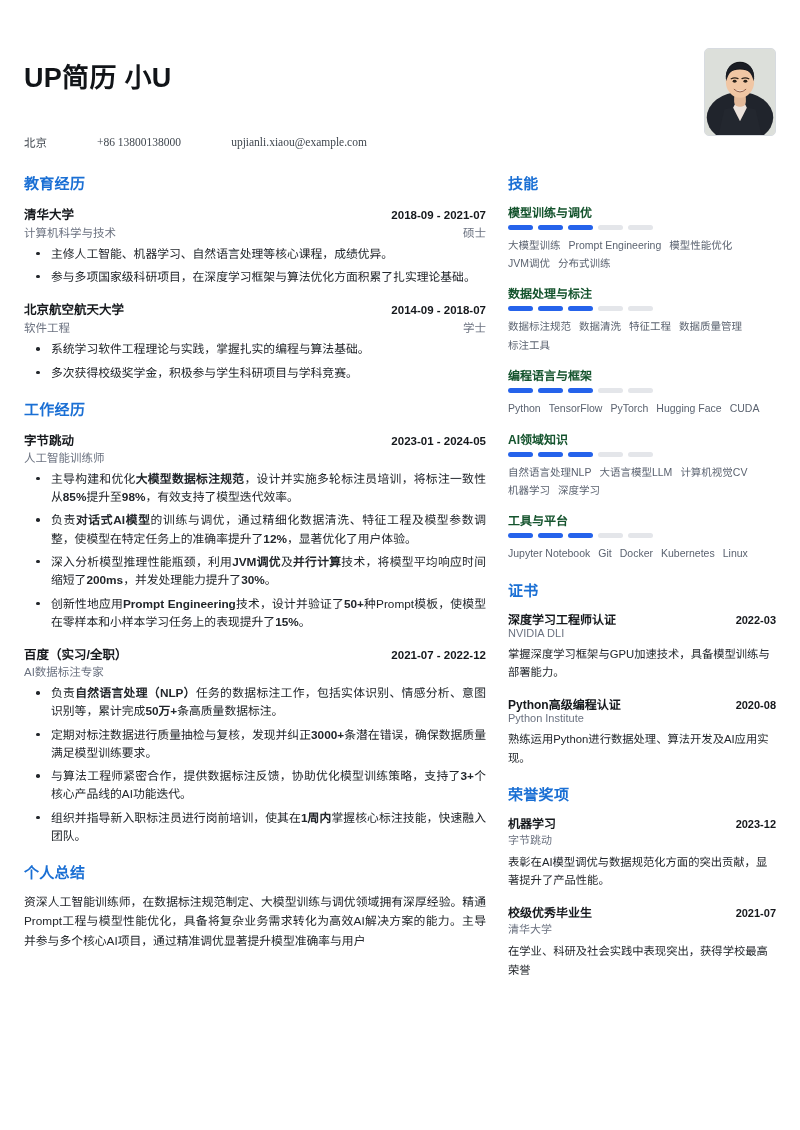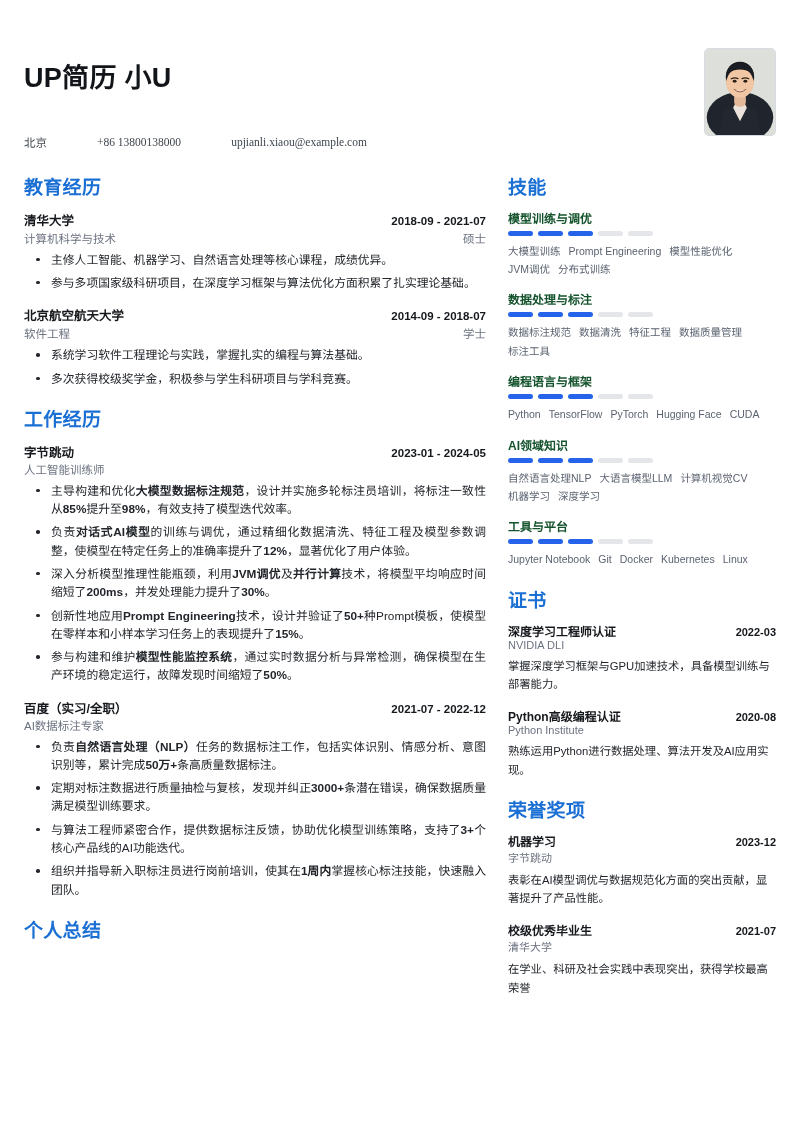--- a/index.html
+++ b/index.html
@@ -37,21 +37,21 @@
   }
   .avatar-svg { display:block; width:100%; height:100%; }
 
   
   .columns { display:flex; margin-top:22px; }
   .col-main { width:484px; flex:none; padding-right:22px; }
   .col-side { width:268px; flex:none; }
 
   .section { margin-bottom:16px; }
   .section-title {
-    font-size:19px; font-weight:700; color:#1a6fd4;
+    font-size:15px; font-weight:700; color:#1a6fd4;
     margin-bottom:11px; letter-spacing:.3px;
   }
   .side .section-title { margin-bottom:10px; }
 
   
   .entry { margin-bottom:13px; }
   .entry:last-child { margin-bottom:4px; }
   .entry-row {
     display:flex; justify-content:space-between; align-items:baseline;
   }
@@ -173,41 +173,41 @@
               <div class="entry-row">
                 <div class="entry-title">字节跳动</div>
                 <div class="entry-date">2023-01 - 2024-05</div>
               </div>
               <div class="entry-sub">人工智能训练师</div>
               <ul class="bullets">
                 <li>主导构建和优化<b>大模型数据标注规范</b>，设计并实施多轮标注员培训，将标注一致性从<b>85%</b>提升至<b>98%</b>，有效支持了模型迭代效率。</li>
                 <li>负责<b>对话式AI模型</b>的训练与调优，通过精细化数据清洗、特征工程及模型参数调整，使模型在特定任务上的准确率提升了<b>12%</b>，显著优化了用户体验。</li>
                 <li>深入分析模型推理性能瓶颈，利用<b>JVM调优</b>及<b>并行计算</b>技术，将模型平均响应时间缩短了<b>200ms</b>，并发处理能力提升了<b>30%</b>。</li>
                 <li>创新性地应用<b>Prompt Engineering</b>技术，设计并验证了<b>50+</b>种Prompt模板，使模型在零样本和小样本学习任务上的表现提升了<b>15%</b>。</li>
-                <li>参与构建和维护<b>模型性能监控系统</b>，通过实时数据分析与异常检测，确保模型在生产环境的稳定运行，故障发现时间缩短了<b>50%</b>。</li>
               </ul>
             </div>
             <div class="entry">
               <div class="entry-row">
                 <div class="entry-title">百度（实习/全职）</div>
                 <div class="entry-date">2021-07 - 2022-12</div>
               </div>
               <div class="entry-sub">AI数据标注专家</div>
               <ul class="bullets">
                 <li>负责<b>自然语言处理（NLP）</b>任务的数据标注工作，包括实体识别、情感分析、意图识别等，累计完成<b>50万+</b>条高质量数据标注。</li>
                 <li>定期对标注数据进行质量抽检与复核，发现并纠正<b>3000+</b>条潜在错误，确保数据质量满足模型训练要求。</li>
                 <li>与算法工程师紧密合作，提供数据标注反馈，协助优化模型训练策略，支持了<b>3+</b>个核心产品线的AI功能迭代。</li>
                 <li>组织并指导新入职标注员进行岗前培训，使其在<b>1周内</b>掌握核心标注技能，快速融入团队。</li>
               </ul>
             </div>
           </div>
       </div>
 
       <div class="section">
         <div class="section-title">个人总结</div>
+        <div class="summary-text">资深人工智能训练师，在数据标注规范制定、大模型训练与调优领域拥有深厚经验。精通Prompt工程与模型性能优化，具备将复杂业务需求转化为高效AI解决方案的能力。主导并参与多个核心AI项目，通过精准调优显著提升模型准确率与用户</div>
       </div>
 
     </div>
 
     <div class="col-side side">
 
       <div class="section">
         <div class="section-title">技能</div>
         <div id="skill-list">
             <div class="skill-group">

